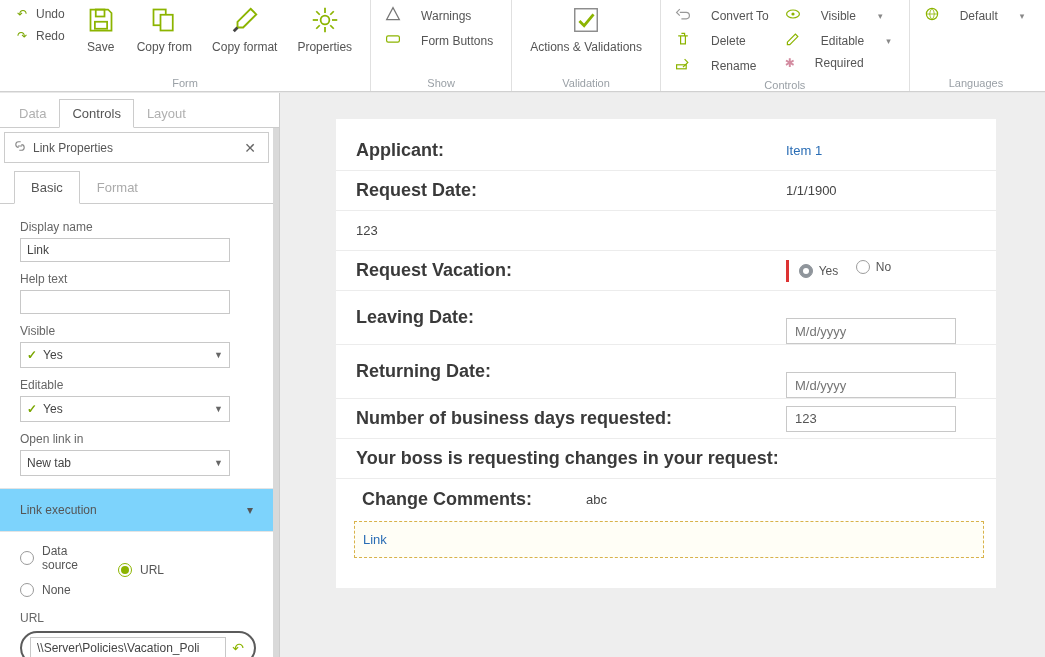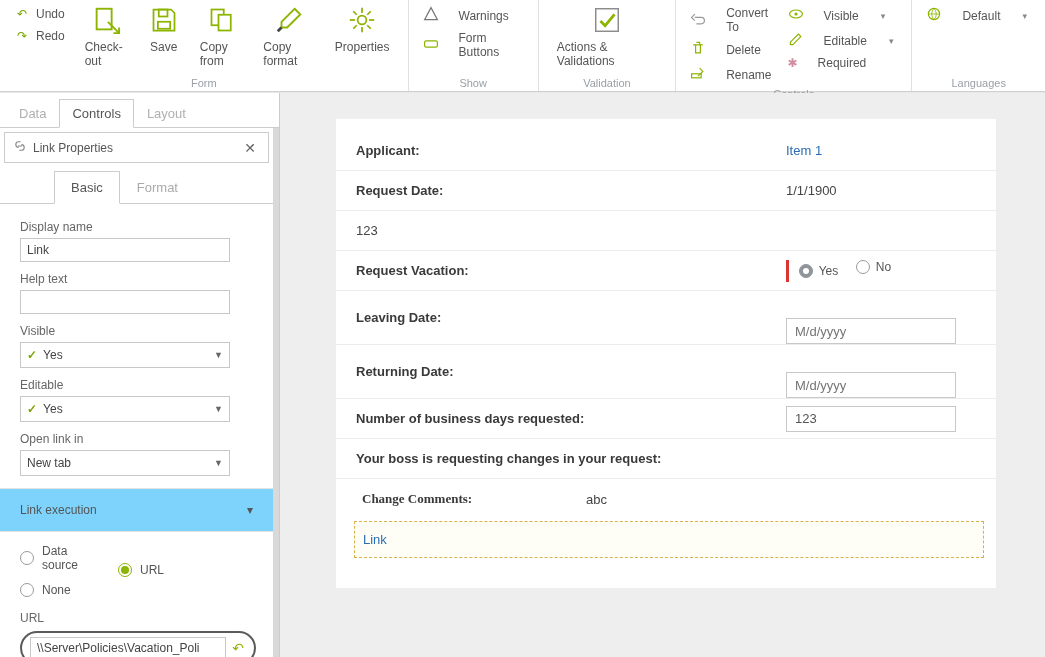--- a/index.html
+++ b/index.html
@@ -77,21 +77,21 @@
     flex:1; border-right: 6px solid #d9d9d9; display:flex; flex-direction:column;
   }
 
   .pp-title {
     display:flex; align-items:center; justify-content:space-between;
     padding: 6px 8px; border:1px solid #ccc; margin:4px; background:#fff;
   }
   .pp-title .lead { display:flex; align-items:center; gap:6px; color:#555; font-size:12px;}
   .close-x { font-size:14px; color:#666; padding:0 4px; }
 
-  .sub-tabs { display:flex; padding: 4px 10px 0 14px; margin-left: 40px; }
+  .sub-tabs { display:flex; padding: 4px 10px 0 14px; }
   .stab { padding:8px 16px; border:1px solid transparent; color:#aaa; font-size:13px;}
   .stab.active { border:1px solid #ccc; border-bottom-color:#fff; color:#555; }
   .sub-under { border-bottom:1px solid #ccc; margin-top:-1px; }
 
   .props {
     padding: 10px 16px 8px 20px; display:flex; flex-direction:column; gap:4px;
     overflow: hidden;
   }
   .pf-label { color:#666; margin-top:6px; font-size:12px;}
   .pf-input {
@@ -132,35 +132,35 @@
   .canvas {
     flex:1; background:#eeeeee; overflow:auto; padding: 26px 0 0 56px;
   }
   .form-card {
     background:#fff; width: 660px; padding: 12px 0 30px 0;
   }
   .frow {
     display:flex; align-items:center; min-height:40px;
     border-bottom:1px solid #ececec; padding: 0 12px 0 20px;
   }
-  .frow .lab { width: 430px; color:#3a3a3a; font-size:13px;}
+  .frow .lab { width: 430px; color:#3a3a3a; font-size:18px;}
   .frow .lab b, .frow .lab { font-weight:600; }
   .frow.nohdr .lab { font-weight:600; }
   .frow .val { flex:1; font-size:13px; color:#444; font-weight:400;}
   .link-blue { color:#2a6db5; }
   .req-bar { display:inline-block; width:3px; height:22px; background:#d33; vertical-align:middle; margin-right:6px;}
   .rad { display:inline-flex; align-items:center; gap:6px; margin-right:14px; color:#555; font-size:12px;}
   .rcircle { width:14px; height:14px; border-radius:50%; border:1.5px solid #9c9c9c; display:inline-flex; align-items:center; justify-content:center;}
   .rcircle.sel { background:#8f959b; border-color:#8f959b; }
   .rcircle.sel::after{ content:""; width:6px; height:6px; background:#fff; border-radius:50%;}
   .date-in { width:170px; height:26px; border:1px solid #c8c8c8; padding:2px 8px; color:#999; font-size:13px; background:#fff;margin-top:27px;}
   .num-in  { width:170px; height:26px; border:1px solid #c8c8c8; padding:2px 8px; color:#555; font-size:13px; background:#fff;}
   .boss-row .lab { font-weight:600; }
   .comments-row { border-bottom: none; }
-  .comments-row .lab { font-weight:600; padding-left:6px; width:230px;font-family:Liberation Serif, serif;}
+  .comments-row .lab { font-weight:600; padding-left:6px; width:230px;}
   .link-cell {
     margin: 2px 12px 0 18px; padding: 10px 8px;
     border:1px dashed #d8b24a; background:#fffef6;
   }
   .link-cell a { color:#2a6db5; text-decoration:none; font-size:13px;}
 
   
   .frow:first-child{ border-top: none;}
 </style>
 </head>
@@ -172,29 +172,20 @@
     <div class="ribbon-group-body">
       <div class="rb-col">
         <div class="rb-small-btn">
           <span class="ico green">↶</span>
           <span>Undo</span>
         </div>
         <div class="rb-small-btn">
           <span class="ico green">↷</span>
           <span>Redo</span>
         </div>
-      </div>
-      <div class="rb-big">
-        <span class="ico">
-          <svg width="30" height="30" viewBox="0 0 32 32">
-              <rect x="6" y="4" width="16" height="22" fill="none" stroke="#8cb400" stroke-width="2"></rect>
-              <path d="M18 18 L30 30 M30 24 V30 H24" stroke="#8cb400" stroke-width="2" fill="none"></path>
-            </svg>
-        </span>
-        <span>Check-out</span>
       </div>
       <div class="rb-big">
         <span class="ico">
           <svg width="28" height="28" viewBox="0 0 32 32">
               <path d="M4 4 H24 L28 8 V28 H4 Z" fill="none" stroke="#8cb400" stroke-width="2"></path>
               <rect x="10" y="4" width="10" height="8" fill="none" stroke="#8cb400" stroke-width="2"></rect>
               <rect x="9" y="18" width="14" height="8" fill="none" stroke="#8cb400" stroke-width="2"></rect>
             </svg>
         </span>
         <span>Save</span>

